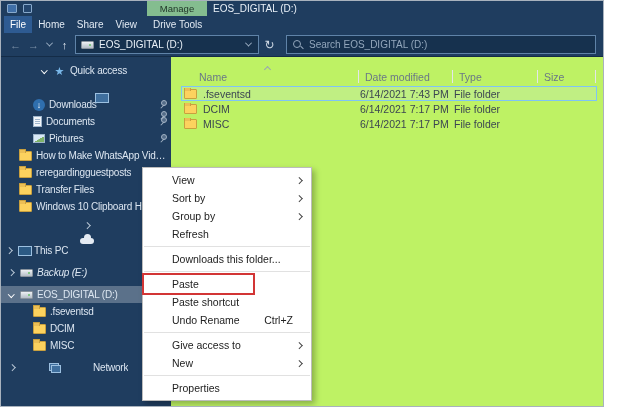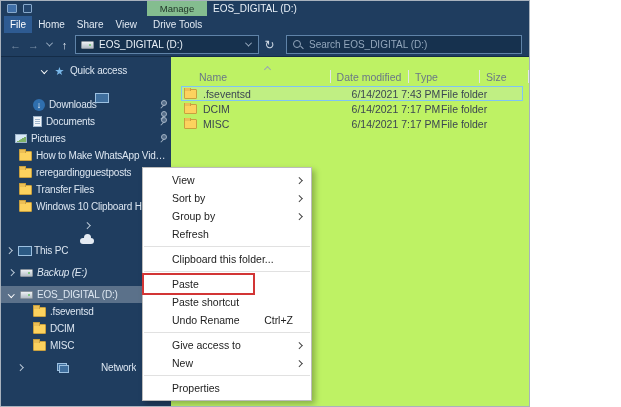--- a/index.html
+++ b/index.html
@@ -1,21 +1,21 @@
 <!DOCTYPE html>
 <html style="--chrome: #1f3d5f; --field: #16314e; --field-border: #5f83a8; --manage-green: #84bd8f; --annotation: #d23535; --selection: #7fc4f5; --folder: #fcd25e;"><head>
 <meta charset="utf-8">
 <style>
 :root{
   --chrome:#1f3d5f; --field:#16314e; --field-border:#5f83a8;
   --manage-green:#84bd8f; --annotation:#d23535; --selection:#7fc4f5; --folder:#fcd25e;
 }
 *{margin:0;padding:0;box-sizing:border-box}
 body{margin:0;background:#fff;font-family:"Liberation Sans",sans-serif}
-.window{width:530px;height:407px;position:relative;border:1px solid #a8b2bd;background:#fff;overflow:hidden}
+.window{width:604px;height:407px;position:relative;border:1px solid #a8b2bd;background:#fff;overflow:hidden}
 
 
 .titlebar{height:15px;background:var(--chrome);position:relative;display:flex;align-items:center;padding-left:6px;gap:6px}
 .app-icon{width:10px;height:9px;background:#3f6fa8;border:1px solid #87a9cc;border-radius:1px}
 .qat-icon{width:9px;height:9px;background:#24466e;border:1px solid #87a9cc;border-radius:1px}
 .manage{position:absolute;left:146px;top:0;width:60px;height:100%;background:var(--manage-green);color:#1e3226;font-size:9.5px;display:flex;align-items:center;justify-content:center}
 .wtitle{position:absolute;left:212px;top:0;height:100%;display:flex;align-items:center;color:#eaf1f8;font-size:10px;white-space:nowrap}
 
 
 .tabsrow{height:17px;background:var(--chrome);display:flex;align-items:stretch;padding-left:3px;font-size:10px}
@@ -159,21 +159,21 @@
           <span class="icon i-downloads"></span>
           <span class="lbl">Downloads</span>
           <span class="pin"></span>
         </div>
         <div class="side-item" style="padding-left: 18px;">
           <span class="chevslot"></span>
           <span class="icon i-documents"></span>
           <span class="lbl">Documents</span>
           <span class="pin"></span>
         </div>
-        <div class="side-item" style="">
+        <div class="side-item" style="padding-left: 18px;">
           <span class="chevslot"></span>
           <span class="icon i-pictures"></span>
           <span class="lbl">Pictures</span>
           <span class="pin"></span>
         </div>
         <div class="side-item" style="padding-left: 18px;">
           <span class="icon i-folder"></span>
           <span class="lbl">How to Make WhatsApp Video Call</span>
         </div>
         <div class="side-item" style="padding-left: 18px;">
@@ -216,21 +216,21 @@
         <div class="side-item" style="padding-left: 18px;">
           <span class="chevslot"></span>
           <span class="icon i-folder"></span>
           <span class="lbl">DCIM</span>
         </div>
         <div class="side-item" style="padding-left: 18px;">
           <span class="chevslot"></span>
           <span class="icon i-folder"></span>
           <span class="lbl">MISC</span>
         </div>
-        <div class="side-item gap" style="padding-left: 14px; gap: 32px;">
+        <div class="side-item gap" style="padding-left: 6px; gap: 32px;">
           <span class="chevslot right"></span>
           <span class="icon i-network"></span>
           <span class="lbl">Network</span>
         </div>
       </div>
     <div class="main">
       <div class="lheader" id="lheader">
           <div class="hcol">
             <span>Name</span>
             <span class="sortmark"></span>
@@ -288,21 +288,21 @@
       </div>
       <div class="mitem">
         <span class="mlbl">Group by</span>
         <span class="marrow"></span>
       </div>
       <div class="mitem">
         <span class="mlbl">Refresh</span>
       </div>
       <div class="msep"></div>
       <div class="mitem">
-        <span class="mlbl">Clipboard this folder...</span>
+        <span class="mlbl">Downloads this folder...</span>
       </div>
       <div class="msep"></div>
       <div class="mitem">
         <span class="mlbl">Paste</span>
         <div class="annot"></div>
       </div>
       <div class="mitem">
         <span class="mlbl">Paste shortcut</span>
       </div>
       <div class="mitem">

